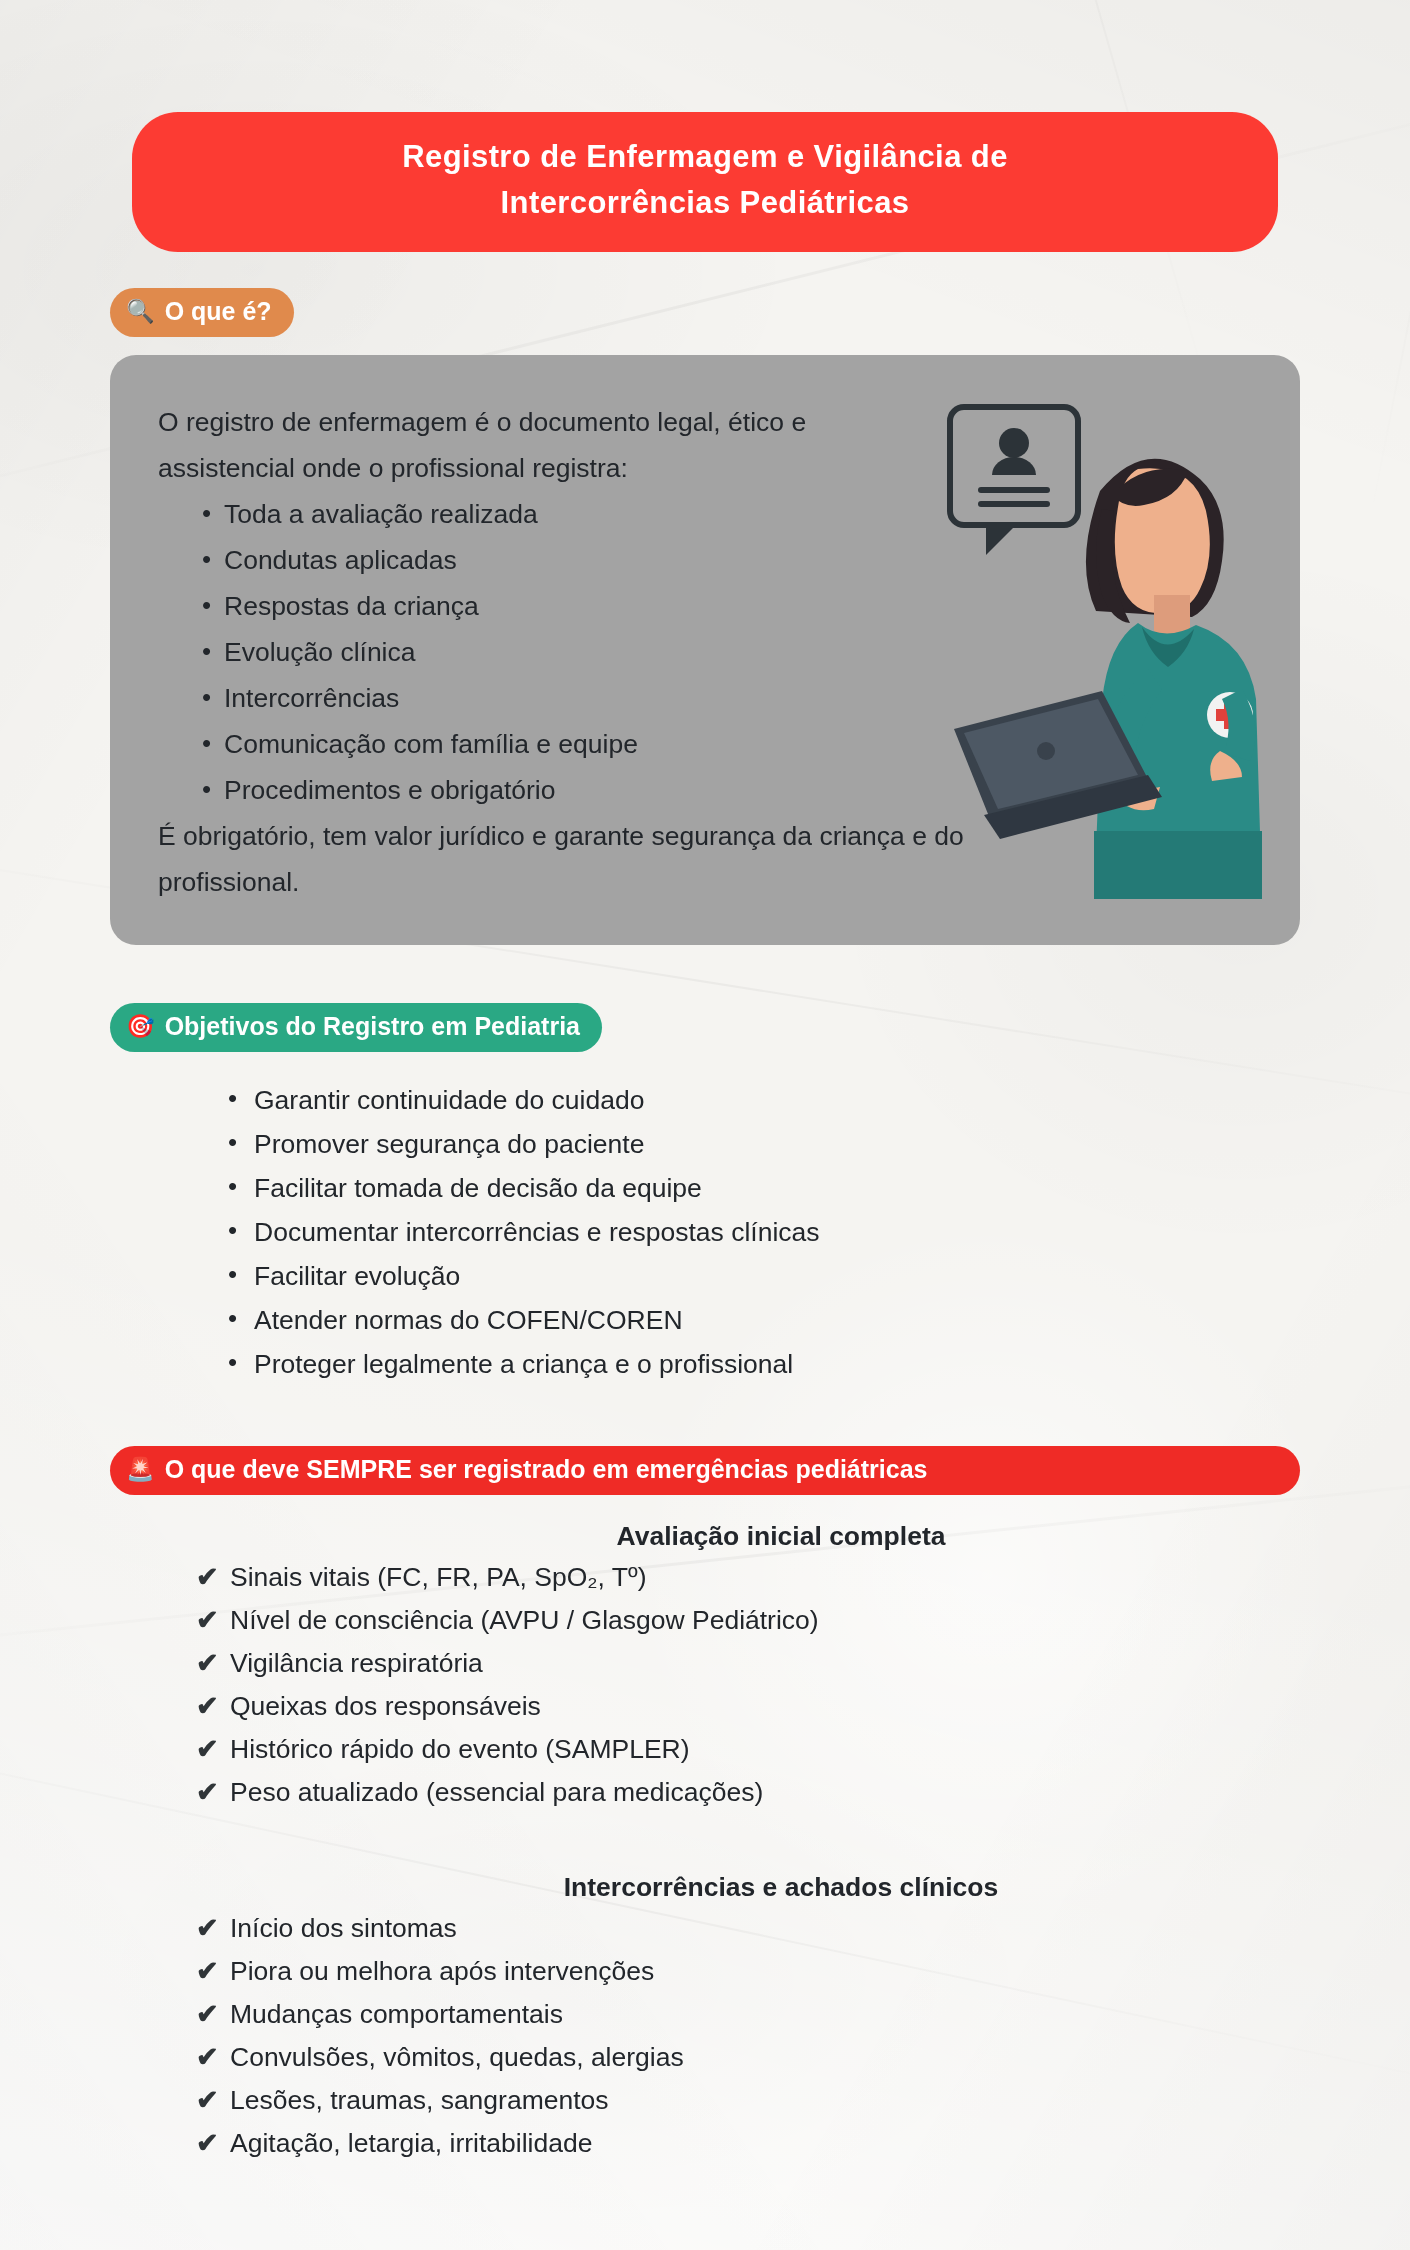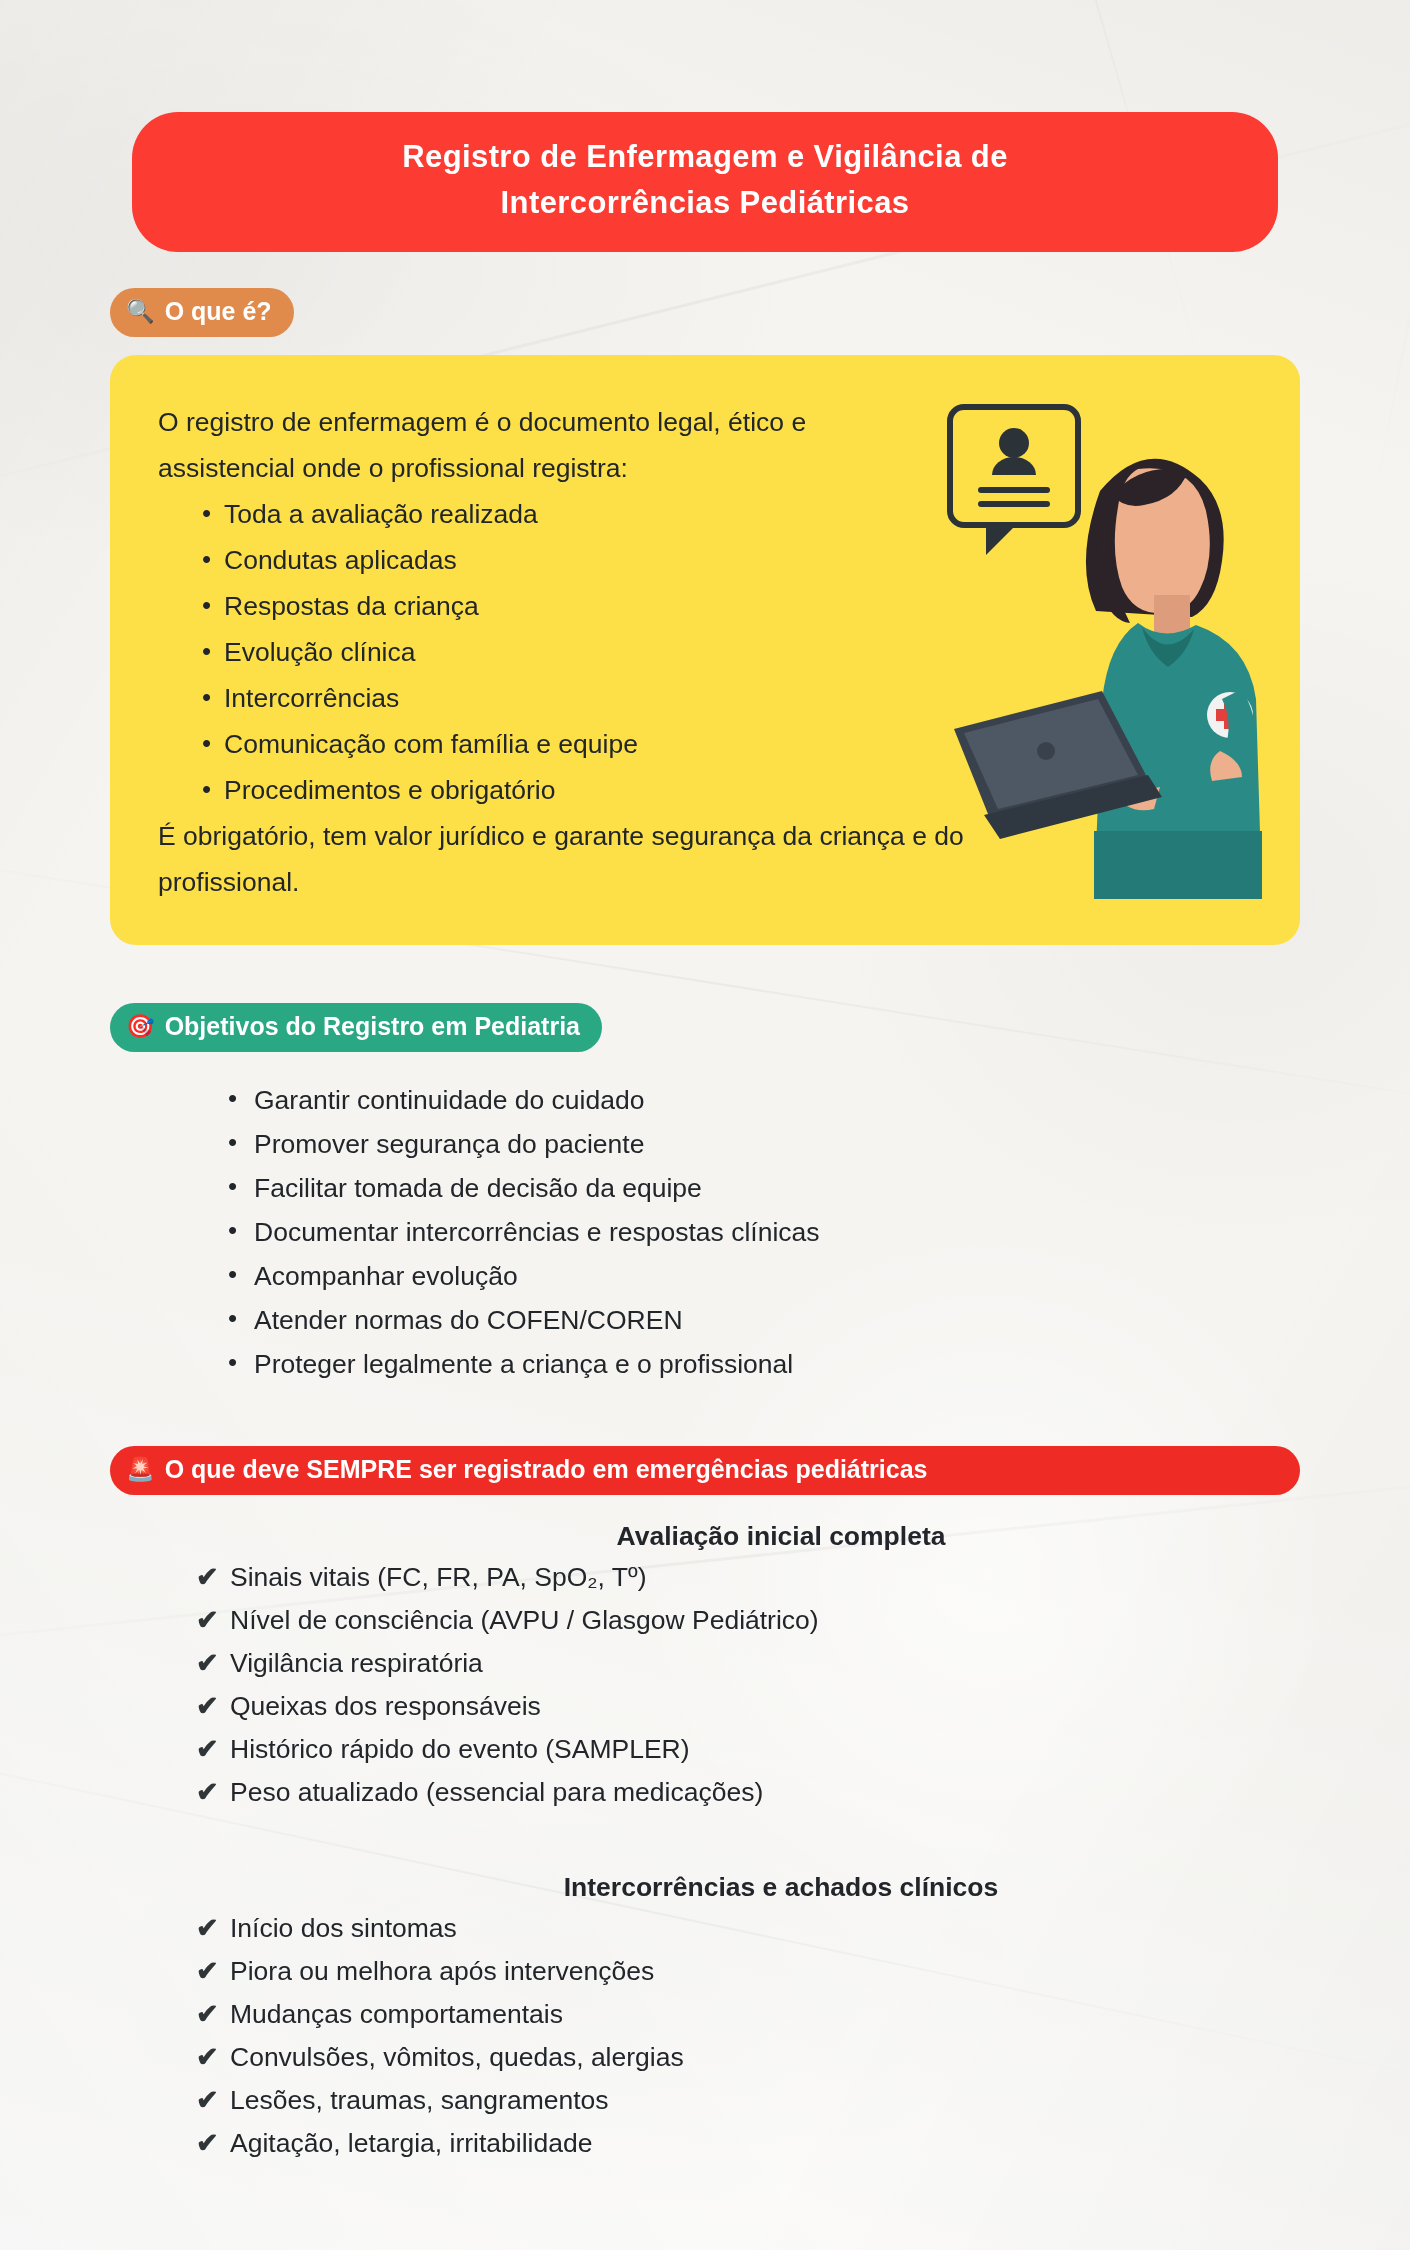--- a/index.html
+++ b/index.html
@@ -90,21 +90,21 @@
   .pill-sempre { background: #ef2b26; width: 1190px; }
 
   .row-pill-oque { margin-top: 36px; padding-left: 0px; }
   .row-pill-obj  { margin-top: 58px; padding-left: 0px;}
   .row-pill-sempre { margin-top: 60px; padding-left: 0px;}
 
   
   .pink-card {
     position: relative;
     margin-top: 18px;
-    background: #fde047;
+    background: #a3a3a3;
     border-radius: 26px;
     width: 1190px;
     min-height: 560px;
     box-sizing: border-box;
     padding: 44px 48px 40px 48px;
   }
   .pink-card p, .pink-card li {
     color: #22262b;
     font-size: 26.5px;
     line-height: 46px;
@@ -281,21 +281,21 @@
       <span class="pill-icon">🎯</span>
       <span>Objetivos do Registro em Pediatria</span>
     </div>
   </div>
 
   <ul class="bullet-list">
     <li>Garantir continuidade do cuidado</li>
     <li>Promover segurança do paciente</li>
     <li>Facilitar tomada de decisão da equipe</li>
     <li>Documentar intercorrências e respostas clínicas</li>
-    <li>Acompanhar evolução</li>
+    <li>Facilitar evolução</li>
     <li>Atender normas do COFEN/COREN</li>
     <li>Proteger legalmente a criança e o profissional</li>
   </ul>
 
   <div class="row-pill-sempre">
     <div class="pill pill-sempre">
       <span class="pill-icon">🚨</span>
       <span>O que deve SEMPRE ser registrado em emergências pediátricas</span>
     </div>
   </div>

